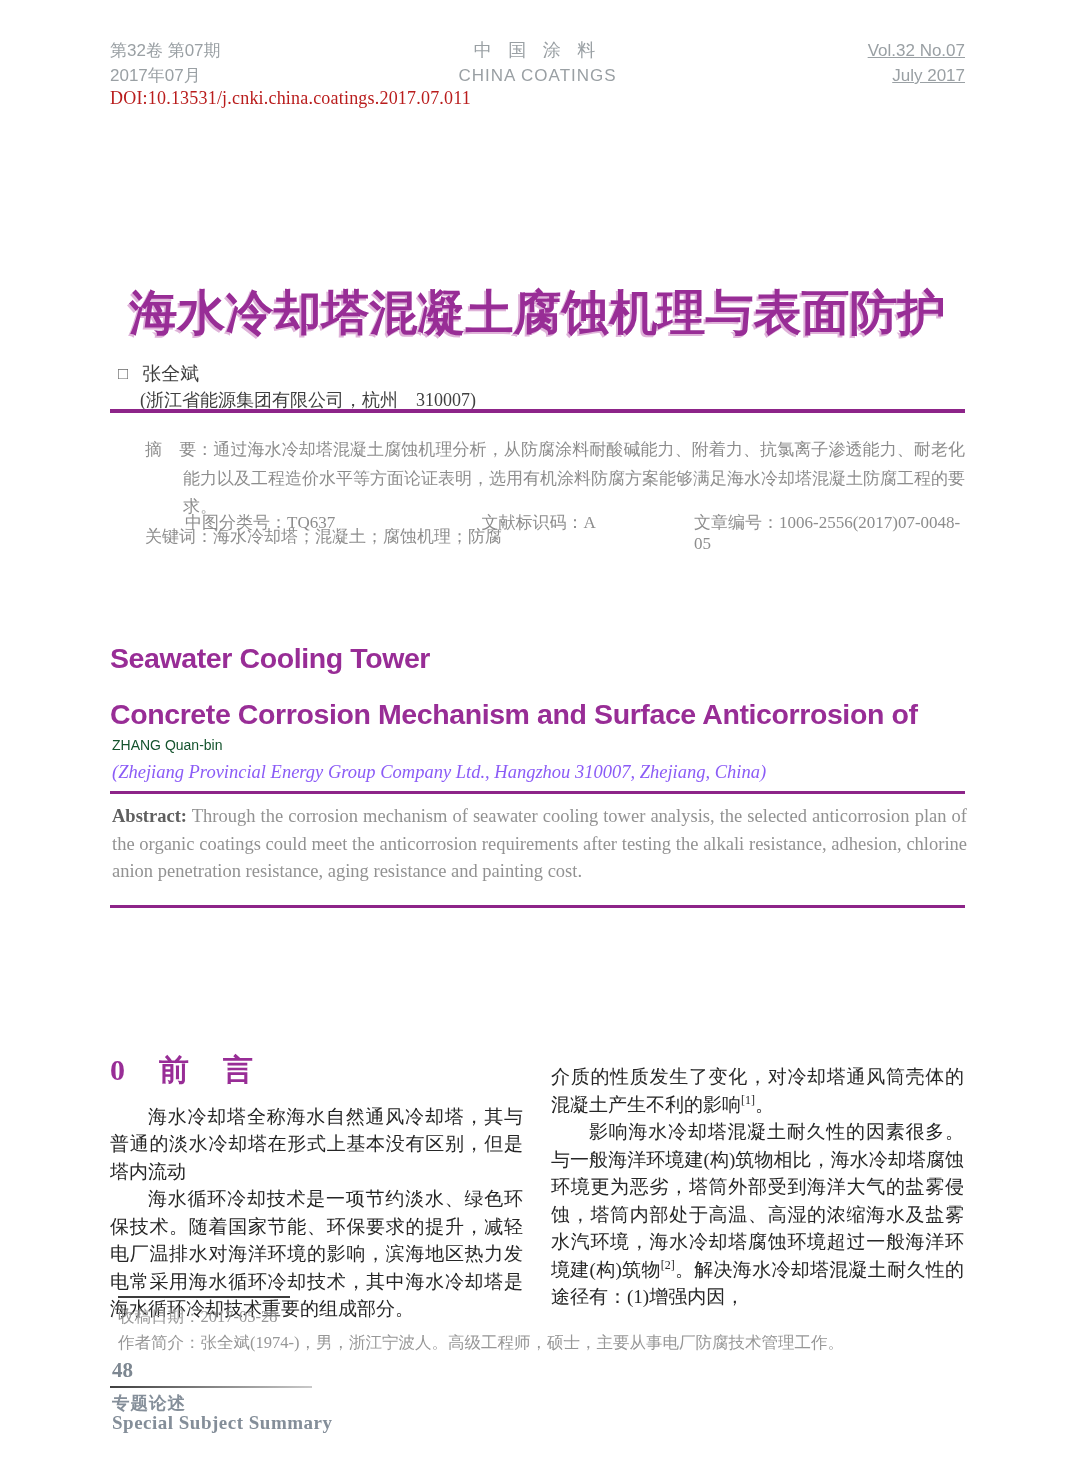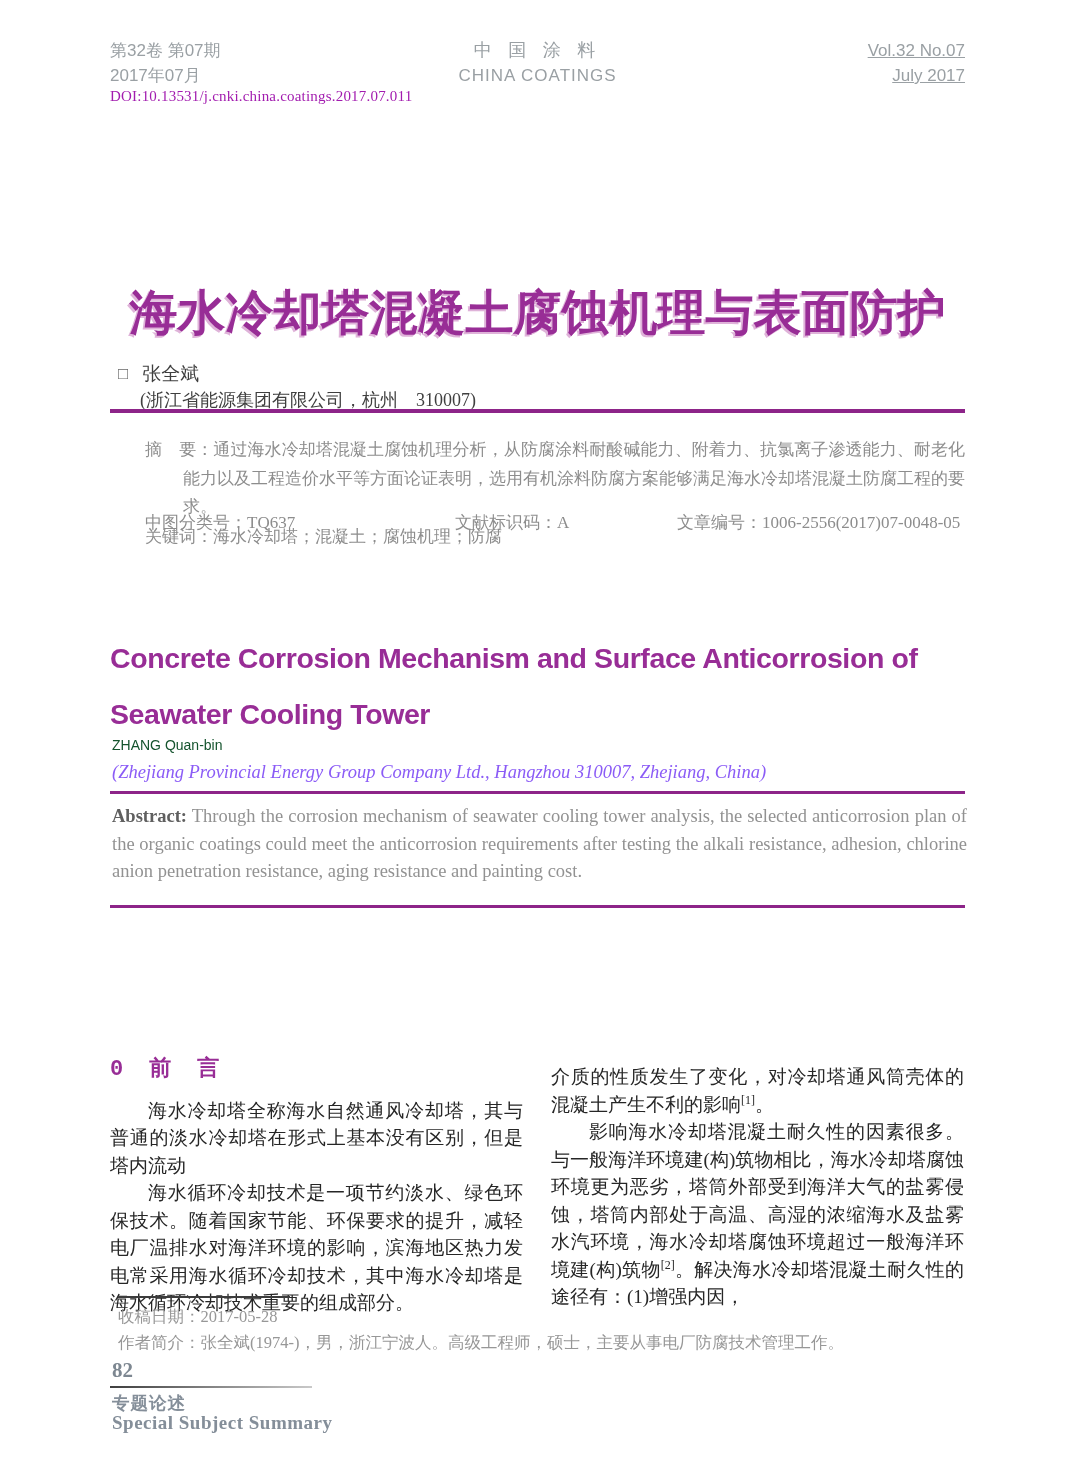--- a/index.html
+++ b/index.html
@@ -15,53 +15,53 @@
   body{font-family:"Liberation Serif", serif;}
   .page{position:relative;width:1075px;height:1459px;margin:0 auto;background:#fff;overflow:hidden;}
 
   
   .hdr{position:absolute;top:38px;left:110px;right:110px;display:flex;justify-content:space-between;color:var(--header-gray);font-family:"Liberation Sans", sans-serif;font-size:17px;line-height:25px;}
   .hdr .c{text-align:center;position:absolute;left:0;right:0;}
   .hdr .l{position:relative;z-index:1;}
   .hdr .r{text-align:right;position:relative;z-index:1;text-decoration:underline;}
   .hdr .journal-cn{font-size:18px;letter-spacing:6px;font-family:"Liberation Serif",serif;}
   .hdr .journal-en{letter-spacing:1px;}
-  .doi{position:absolute;top:88px;left:110px;font-size:15px;color:#a21caf;letter-spacing:.2px;}
+  .doi{position:absolute;top:88px;left:110px;font-size:18px;color:#b91c1c;letter-spacing:.2px;}
 
   
   .title-cn{position:absolute;top:281px;left:108px;right:108px;text-align:center;font-family:"Liberation Sans", sans-serif;font-weight:bold;font-size:48px;letter-spacing:0px;color:var(--accent);text-shadow:-2px 2px 0 #dfb3d9;white-space:nowrap;}
   .author-row{position:absolute;top:361px;left:118px;font-size:19px;color:#3f3f3f;font-family:"Liberation Sans", sans-serif;}
   .author-row .marker{display:inline-block;margin-right:14px;color:#6a6a6a;font-size:17px;transform:translateY(-1px);}
   .affil-cn{position:absolute;top:388px;left:140px;font-size:18px;color:#3f3f3f;}
   .rule-thick{position:absolute;top:409px;left:110px;right:110px;height:4px;background:var(--rule);}
 
   
   .abs-cn{position:absolute;top:436px;left:145px;right:110px;color:var(--muted);font-size:17px;line-height:28.5px;}
   .abs-cn .hang{padding-left:38px;text-indent:-38px;text-align:justify;}
   .abs-cn .kw{margin-top:1px;}
   .clc-row{position:absolute;top:511px;left:145px;right:110px;display:flex;color:var(--muted);font-size:17px;}
-  .clc-row .i1{width:310px;}
+  .clc-row .i1{width:310px;margin-left:40px;}
   .clc-row .i2{width:222px;}
 
   
   .title-en{position:absolute;top:630px;left:110px;right:90px;color:var(--accent);font-family:"Liberation Sans", sans-serif;font-weight:bold;font-size:28.5px;letter-spacing:-.4px;line-height:56px;}
   .author-en{position:absolute;top:737px;left:112px;font-family:"Liberation Sans", sans-serif;font-size:14px;color:#14532d;}
   .affil-en{position:absolute;top:762px;left:112px;font-style:italic;font-size:18.5px;color:#8b5cf6;}
   .rule-a{position:absolute;top:791px;left:110px;right:110px;height:3px;background:var(--rule);}
   .abs-en{position:absolute;top:803px;left:112px;right:108px;color:#929292;font-size:18.5px;line-height:27.5px;text-align:justify;}
   .abs-en b{color:#5f5f5f;}
   .abs-en .kw-line{text-align:left;}
   .rule-b{position:absolute;top:905px;left:110px;right:110px;height:3px;background:var(--rule);}
 
   
   .columns{position:absolute;top:1056px;left:110px;right:110px;display:flex;gap:28px;}
   .col{width:413px;color:var(--ink);font-size:19px;line-height:27.5px;text-align:justify;}
   .col p{text-indent:2em;}
   .col p.noindent{text-indent:0;}
-  .col .heading{font-family:Liberation Mono, monospace;font-weight:bold;font-size:22px;color:var(--accent);letter-spacing:2px;margin-bottom:13px;text-indent:0;}
+  .col .heading{font-family:Liberation Serif, serif;font-weight:bold;font-size:30px;color:var(--accent);letter-spacing:2px;margin-bottom:19px;text-indent:0;}
   .col-right{padding-top:7px;}
   sup{font-size:12px;line-height:0;}
 
   
   .footnote{position:absolute;top:1296px;left:110px;right:110px;color:#979797;font-size:16.5px;line-height:26px;margin-left:8px;}
   .footnote .divider{width:172px;height:2px;background:#3c3c3c;margin-bottom:6px;}
 
   
   .pagenum{position:absolute;top:1358px;left:112px;font-weight:bold;font-size:21px;color:#7d8791;}
   .pn-rule{position:absolute;top:1386px;left:110px;width:202px;height:2px;background:linear-gradient(to right,#3f3f3f,#c9c9c9);}
@@ -101,22 +101,22 @@
     <div class="hang"><span>摘　要：</span><span>通过海水冷却塔混凝土腐蚀机理分析，从防腐涂料耐酸碱能力、附着力、抗氯离子渗透能力、耐老化能力以及工程造价水平等方面论证表明，选用有机涂料防腐方案能够满足海水冷却塔混凝土防腐工程的要求。</span></div>
     <div class="kw"><span>关键词：</span><span>海水冷却塔；混凝土；腐蚀机理；防腐</span></div>
   </div>
   <div class="clc-row">
     <div class="i1"><span>中图分类号：</span><span>TQ637</span></div>
     <div class="i2"><span>文献标识码：</span><span>A</span></div>
     <div class="i3"><span>文章编号：</span><span>1006-2556(2017)07-0048-05</span></div>
   </div>
 
   <div class="title-en">
+    <div>Seawater Cooling Tower</div>
     <div>Concrete Corrosion Mechanism and Surface Anticorrosion of</div>
-    <div>Seawater Cooling Tower</div>
   </div>
   <div class="author-en">ZHANG Quan-bin</div>
   <div class="affil-en">(Zhejiang Provincial Energy Group Company Ltd., Hangzhou 310007, Zhejiang, China)</div>
   <div class="rule-a"></div>
 
   <div class="abs-en">
     <div><b>Abstract:</b><span> Through the corrosion mechanism of seawater cooling tower analysis, the selected anticorrosion plan of the organic coatings could meet the anticorrosion requirements after testing the alkali resistance, adhesion, chlorine anion penetration resistance, aging resistance and painting cost.</span></div>
   </div>
   <div class="rule-b"></div>
 
@@ -131,18 +131,18 @@
       <p><span>影响海水冷却塔混凝土耐久性的因素很多。与一般海洋环境建(构)筑物相比，海水冷却塔腐蚀环境更为恶劣，塔筒外部受到海洋大气的盐雾侵蚀，塔筒内部处于高温、高湿的浓缩海水及盐雾水汽环境，海水冷却塔腐蚀环境超过一般海洋环境建(构)筑物</span><sup>[2]</sup><span>。解决海水冷却塔混凝土耐久性的途径有：(1)增强内因，</span></p>
     </div>
   </div>
 
   <div class="footnote">
     <div class="divider"></div>
     <div><span>收稿日期：</span><span>2017-05-28</span></div>
     <div><span>作者简介：</span><span>张全斌(1974-)，男，浙江宁波人。高级工程师，硕士，主要从事电厂防腐技术管理工作。</span></div>
   </div>
 
-  <div class="pagenum">82</div>
+  <div class="pagenum">48</div>
   <div class="pn-rule"></div>
   <div class="foot-cn">专题论述</div>
   <div class="foot-en">Special Subject Summary</div>
 
 </div>
 
 </body></html>

